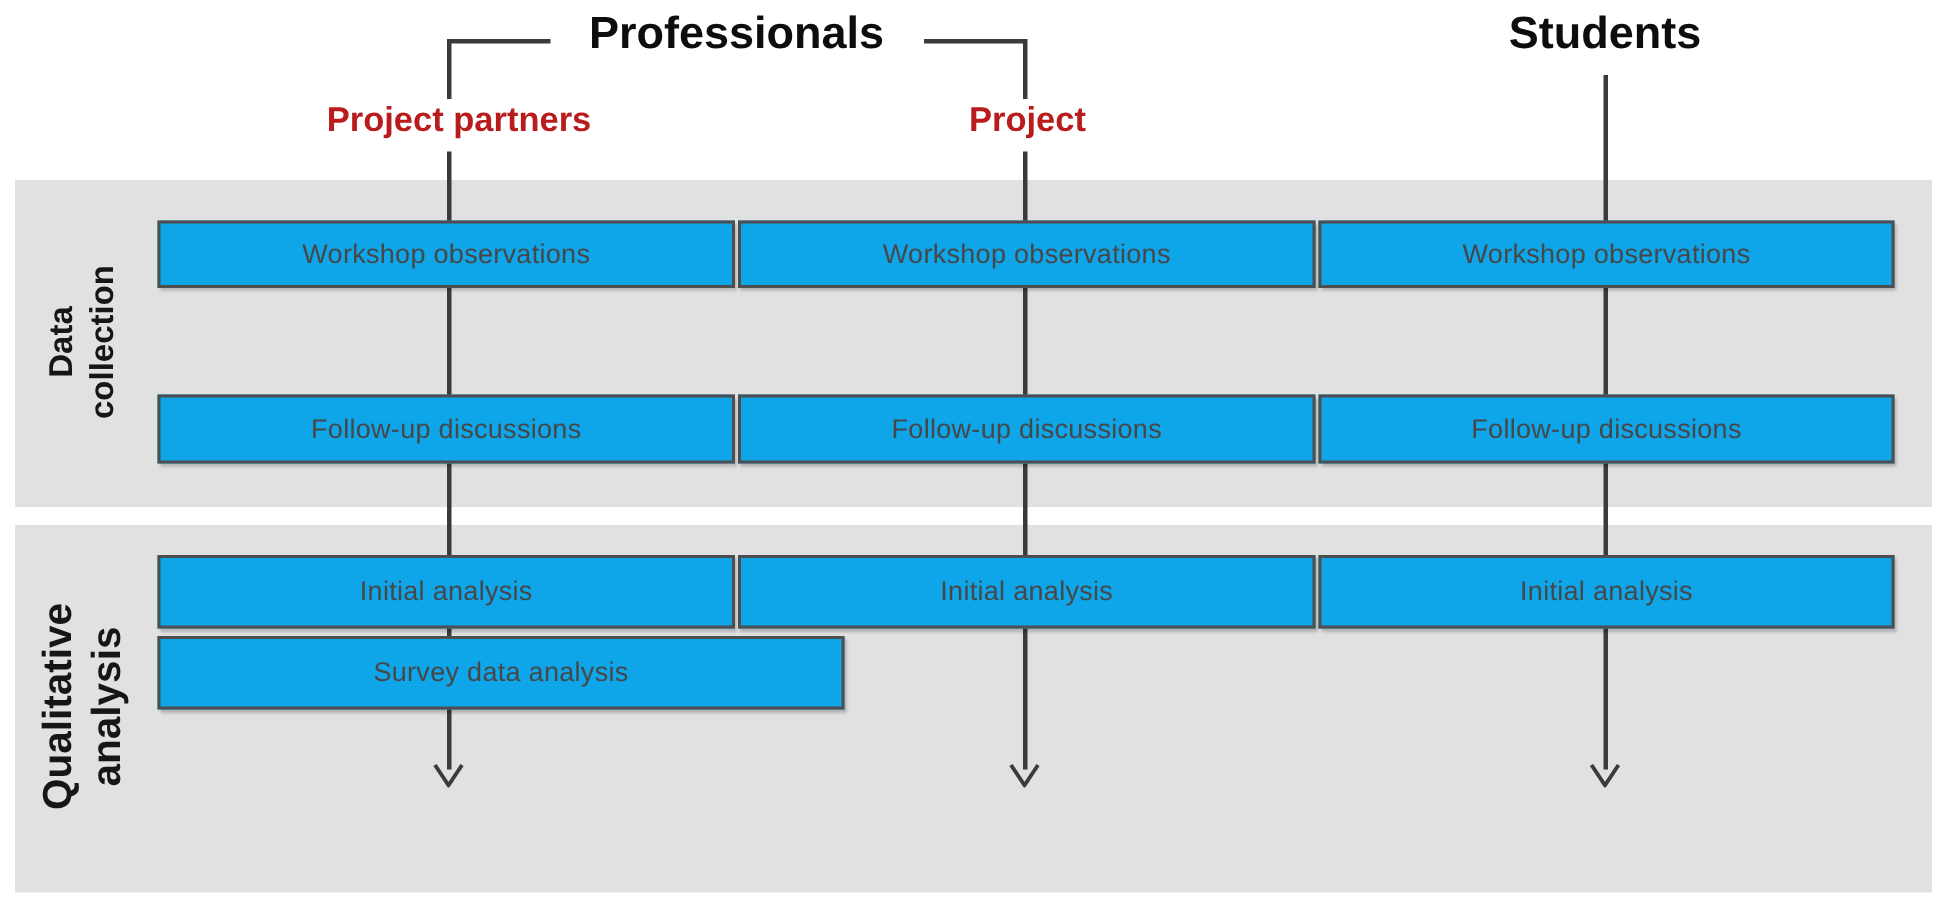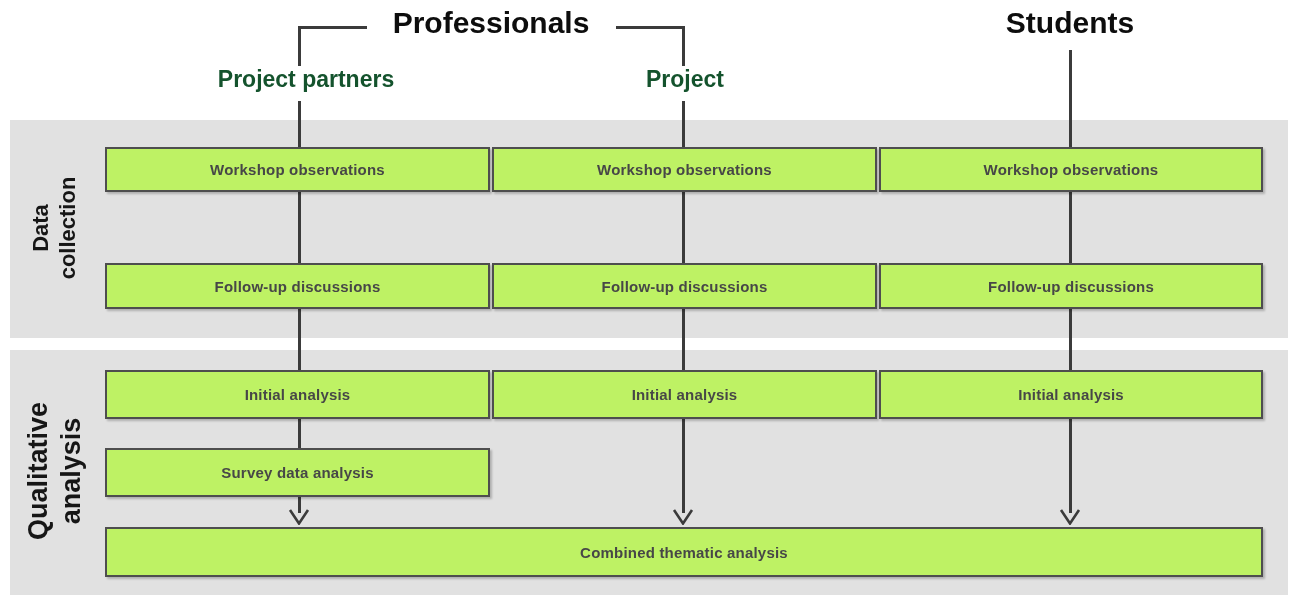--- a/index.html
+++ b/index.html
@@ -23,36 +23,36 @@
        color:#161616;font-weight:bold;white-space:nowrap;}
   .rot1{left:-43px;top:198px;width:200px;height:60px;font-size:22px;line-height:27px;}
   .rot2{left:-63px;top:436px;width:240px;height:70px;font-size:27px;line-height:33px;}
 
   
   .h1{position:absolute;top:6px;width:400px;text-align:center;font-size:30px;
       font-weight:bold;color:var(--heading);z-index:3;}
   .h1.professionals{left:291px;}
   .h1.students{left:870px;}
   .h2{position:absolute;top:66px;width:400px;text-align:center;font-size:23px;
-      font-weight:bold;color:#14532d;z-index:3;}
+      font-weight:bold;color:#b91c1c;z-index:3;}
   .h2.partners{left:106px;}
   .h2.others{left:485px;}
 
   
   .ln{position:absolute;background:var(--line);z-index:1;}
   .ln.h{height:3px;}
   .ln.v{width:3px;}
 
   .arrowhead{position:absolute;z-index:1;}
 
   
-  .box{position:absolute;z-index:2;background:#bef264;border:2px solid var(--box-border);
+  .box{position:absolute;z-index:2;background:#0ea5e9;border:2px solid var(--box-border);
        box-shadow:1.5px 2px 2px rgba(0,0,0,0.22);
        display:flex;align-items:center;justify-content:center;
-       font-size:15px;color:var(--box-text);letter-spacing:0.2px;white-space:nowrap;font-weight:bold;}
+       font-size:18px;color:var(--box-text);letter-spacing:0.2px;white-space:nowrap;}
 </style>
 </head>
 <body>
 
 <div class="canvas">
 
   <div class="band band1"></div>
   <div class="band band2"></div>
 
   <div class="rot rot1">
@@ -94,17 +94,16 @@
 
 
   <div class="box" style="left:105px;top:263px;width:385px;height:46px">Follow-up discussions</div>
   <div class="box" style="left:492px;top:263px;width:385px;height:46px">Follow-up discussions</div>
   <div class="box" style="left:879px;top:263px;width:384px;height:46px">Follow-up discussions</div>
 
   <div class="box" style="left:105px;top:370px;width:385px;height:49px">Initial analysis</div>
   <div class="box" style="left:492px;top:370px;width:385px;height:49px">Initial analysis</div>
   <div class="box" style="left:879px;top:370px;width:384px;height:49px">Initial analysis</div>
 
-  <div class="box" style="left:105px;top:448px;width:385px;height:49px">Survey data analysis</div>
+  <div class="box" style="left:105px;top:424px;width:458px;height:49px">Survey data analysis</div>
 
-  <div class="box" style="left:105px;top:527px;width:1158px;height:50px">Combined thematic analysis</div>
 
 </div>
 
 </body></html>

